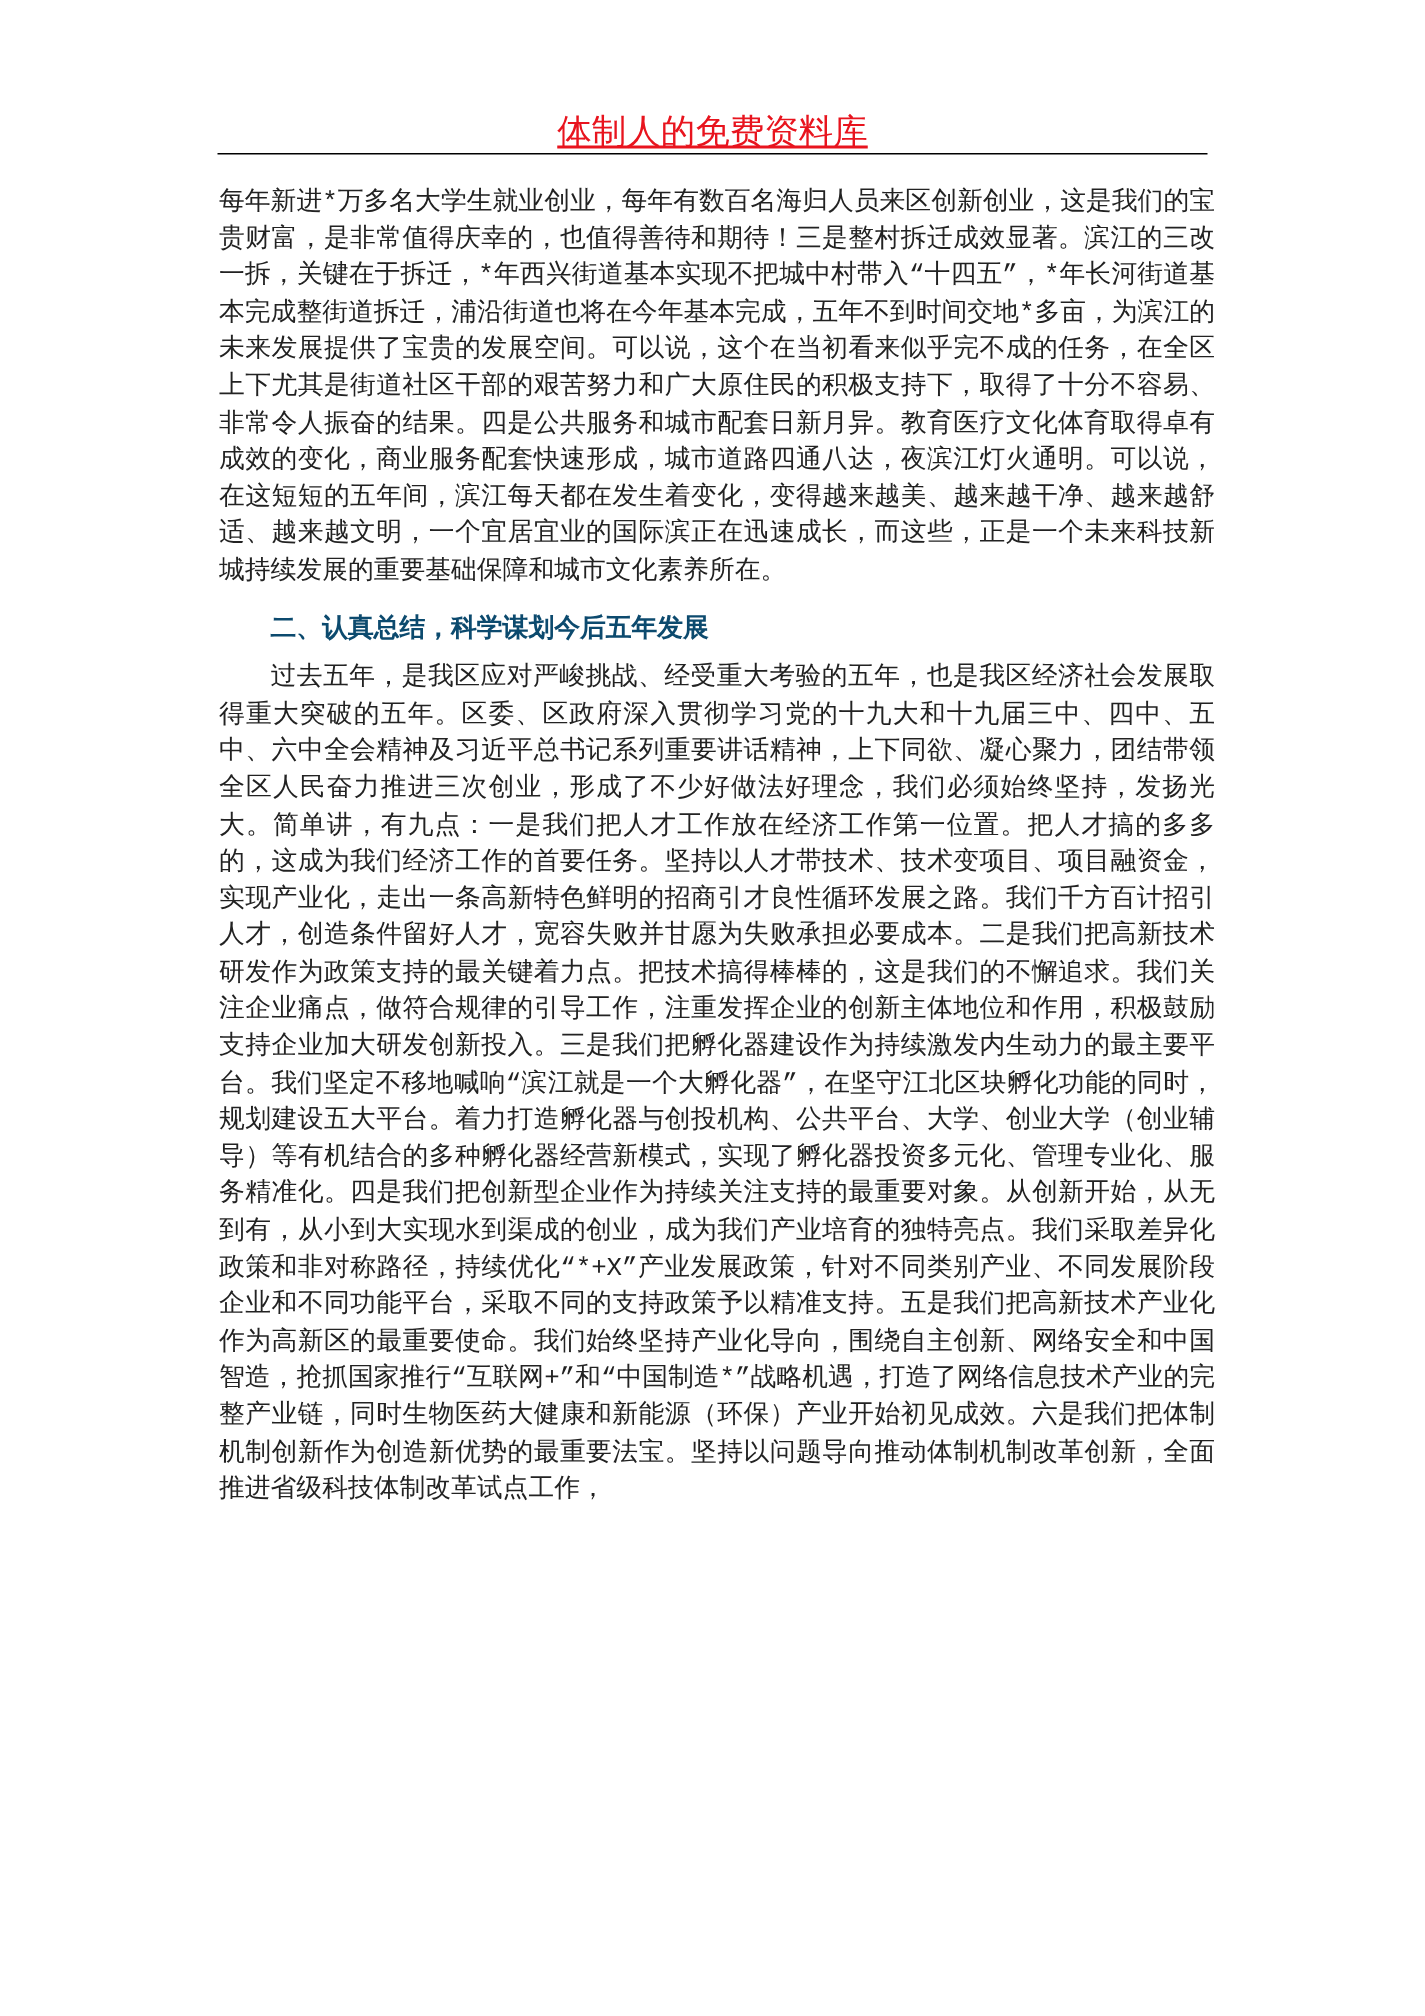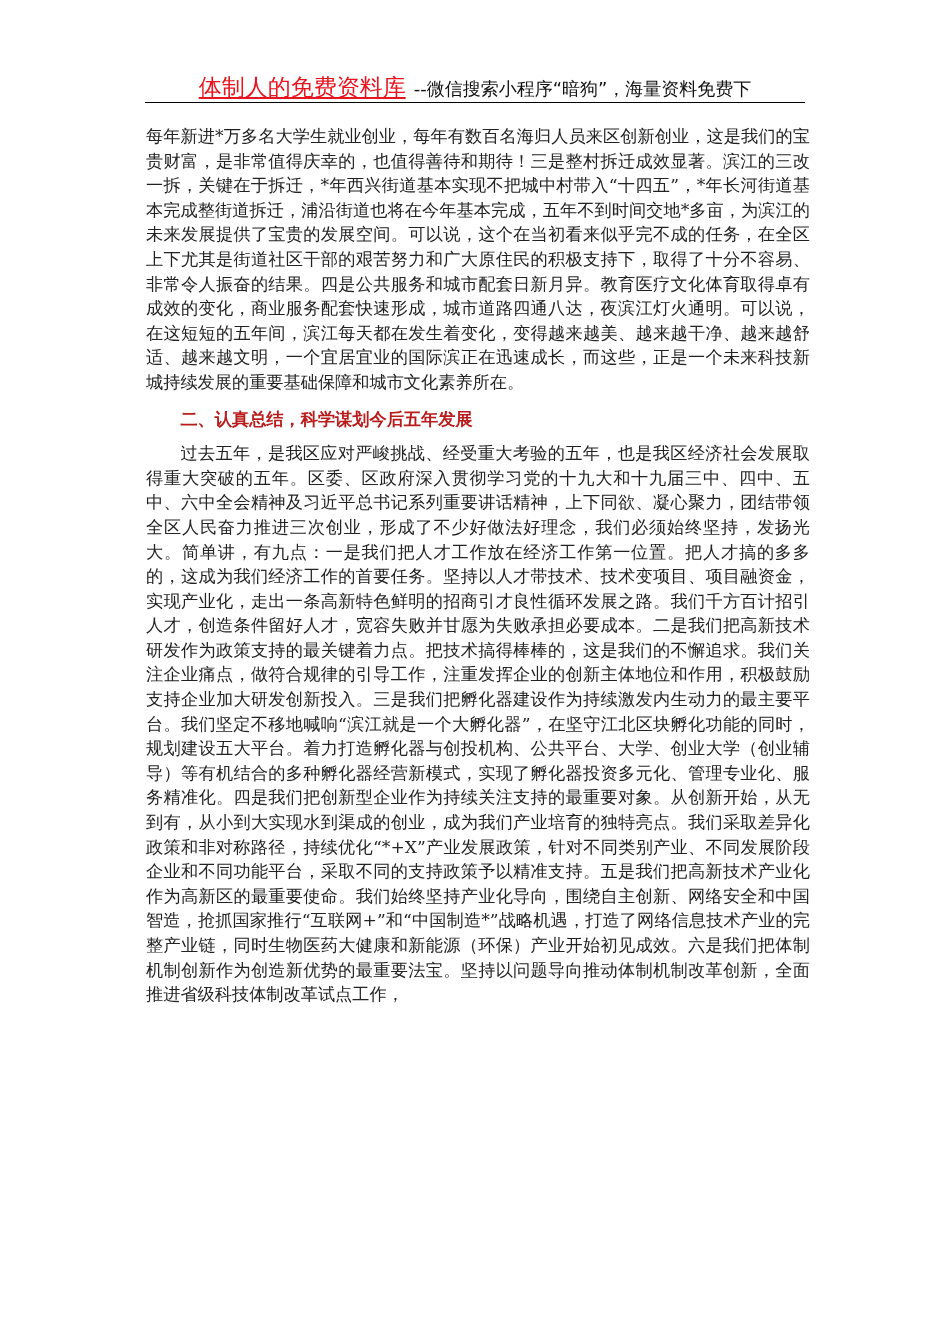--- a/index.html
+++ b/index.html
@@ -17,34 +17,33 @@
   }
   .header .tagline {
     color:#111; font-size:18px; margin-left:8px;
     font-family:"DejaVu Sans","Liberation Sans",sans-serif;
   }
   .content {
     position:absolute; left:146px; top:124px; width:664px;
     font-family:"DejaVu Serif","Liberation Serif",serif;
     font-size:17.2px; line-height:24.6px; color:#222;
   }
-  .content p { margin:0; text-align:justify; text-align-last:left; }
+  .content p { margin:0; text-align:justify; text-align-last:left;font-family:Liberation Mono, monospace; }
   .content p.indent { text-indent:2em; }
   .content p.gap { margin-top:12px; }
   .content h2 {
     margin:12px 0 10px 0; font-size:17.2px; line-height:24.6px;
     font-weight:bold; text-indent:2em;
-    font-family:"DejaVu Sans","Liberation Sans",sans-serif; color:#b91c1c;
+    font-family:"DejaVu Sans","Liberation Sans",sans-serif; color:#0c4a6e;
   }
 </style>
 </head>
 <body>
 
 <div class="header">
   <span class="brand">体制人的免费资料库</span>
-  <span class="tagline">--微信搜索小程序“暗狗”，海量资料免费下</span>
 </div>
 
 <div class="content">
   <p>每年新进*万多名大学生就业创业，每年有数百名海归人员来区创新创业，这是我们的宝贵财富，是非常值得庆幸的，也值得善待和期待！三是整村拆迁成效显著。滨江的三改一拆，关键在于拆迁，*年西兴街道基本实现不把城中村带入“十四五”，*年长河街道基本完成整街道拆迁，浦沿街道也将在今年基本完成，五年不到时间交地*多亩，为滨江的未来发展提供了宝贵的发展空间。可以说，这个在当初看来似乎完不成的任务，在全区上下尤其是街道社区干部的艰苦努力和广大原住民的积极支持下，取得了十分不容易、非常令人振奋的结果。四是公共服务和城市配套日新月异。教育医疗文化体育取得卓有成效的变化，商业服务配套快速形成，城市道路四通八达，夜滨江灯火通明。可以说，在这短短的五年间，滨江每天都在发生着变化，变得越来越美、越来越干净、越来越舒适、越来越文明，一个宜居宜业的国际滨正在迅速成长，而这些，正是一个未来科技新城持续发展的重要基础保障和城市文化素养所在。</p>
   <h2>二、认真总结，科学谋划今后五年发展</h2>
   <p class="indent">过去五年，是我区应对严峻挑战、经受重大考验的五年，也是我区经济社会发展取得重大突破的五年。区委、区政府深入贯彻学习党的十九大和十九届三中、四中、五中、六中全会精神及习近平总书记系列重要讲话精神，上下同欲、凝心聚力，团结带领全区人民奋力推进三次创业，形成了不少好做法好理念，我们必须始终坚持，发扬光大。简单讲，有九点：一是我们把人才工作放在经济工作第一位置。把人才搞的多多的，这成为我们经济工作的首要任务。坚持以人才带技术、技术变项目、项目融资金，实现产业化，走出一条高新特色鲜明的招商引才良性循环发展之路。我们千方百计招引人才，创造条件留好人才，宽容失败并甘愿为失败承担必要成本。二是我们把高新技术研发作为政策支持的最关键着力点。把技术搞得棒棒的，这是我们的不懈追求。我们关注企业痛点，做符合规律的引导工作，注重发挥企业的创新主体地位和作用，积极鼓励支持企业加大研发创新投入。三是我们把孵化器建设作为持续激发内生动力的最主要平台。我们坚定不移地喊响“滨江就是一个大孵化器”，在坚守江北区块孵化功能的同时，规划建设五大平台。着力打造孵化器与创投机构、公共平台、大学、创业大学（创业辅导）等有机结合的多种孵化器经营新模式，实现了孵化器投资多元化、管理专业化、服务精准化。四是我们把创新型企业作为持续关注支持的最重要对象。从创新开始，从无到有，从小到大实现水到渠成的创业，成为我们产业培育的独特亮点。我们采取差异化政策和非对称路径，持续优化“*+X”产业发展政策，针对不同类别产业、不同发展阶段企业和不同功能平台，采取不同的支持政策予以精准支持。五是我们把高新技术产业化作为高新区的最重要使命。我们始终坚持产业化导向，围绕自主创新、网络安全和中国智造，抢抓国家推行“互联网+”和“中国制造*”战略机遇，打造了网络信息技术产业的完整产业链，同时生物医药大健康和新能源（环保）产业开始初见成效。六是我们把体制机制创新作为创造新优势的最重要法宝。坚持以问题导向推动体制机制改革创新，全面推进省级科技体制改革试点工作，</p>
 </div>
 
 </body></html>

